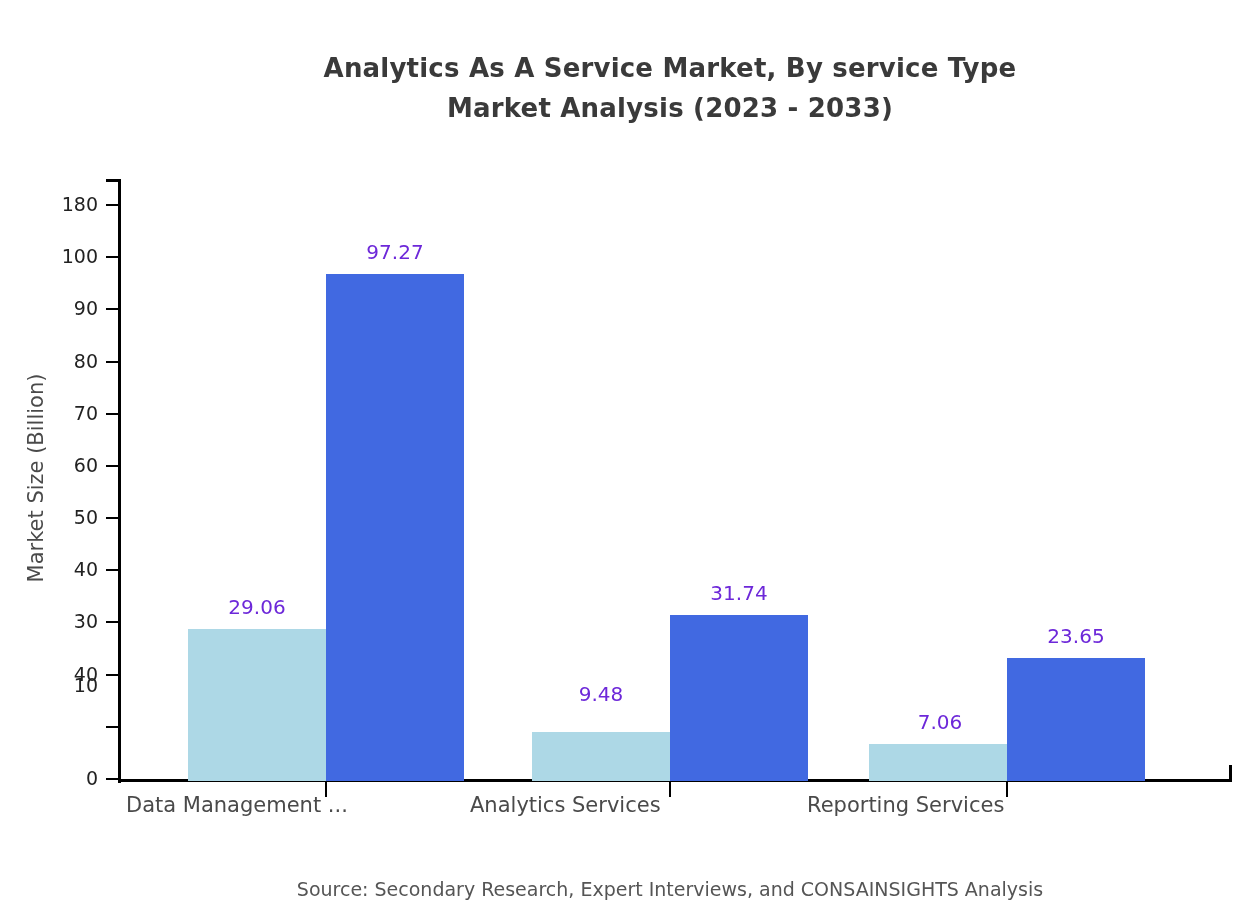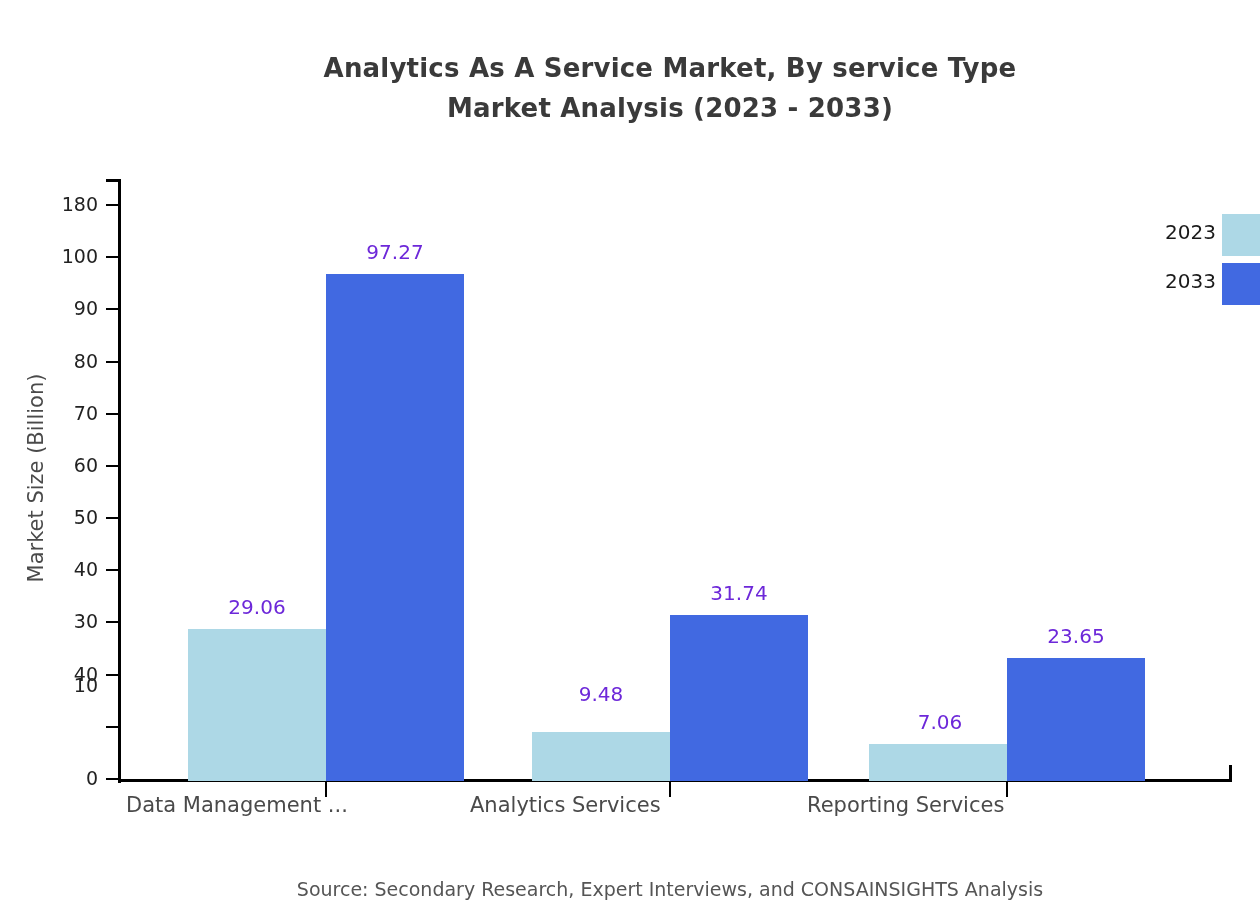--- a/index.html
+++ b/index.html
@@ -247,25 +247,17 @@
   <div id="xticks-layer">
       <div class="xtick" style="left: 325px;"></div>
       <div class="xtick-label" style="left: 126px;">Data Management ...</div>
       <div class="xtick" style="left: 669px;"></div>
       <div class="xtick-label" style="left: 470px;">Analytics Services</div>
       <div class="xtick" style="left: 1006px;"></div>
       <div class="xtick-label" style="left: 807px;">Reporting Services</div>
     </div>
 
   <div id="legend">
-      <div class="legend-row" style="top: 0px;">
-        <span class="legend-label">2023</span>
-        <span class="legend-swatch" style="background: rgb(173, 216, 230);"></span>
-      </div>
-      <div class="legend-row" style="top: 49px;">
-        <span class="legend-label">2033</span>
-        <span class="legend-swatch" style="background: rgb(65, 105, 225);"></span>
-      </div>
     </div>
 
   <div class="source-note">Source: Secondary Research, Expert Interviews, and CONSAINSIGHTS Analysis</div>
 
 </div>
 
 </body></html>

